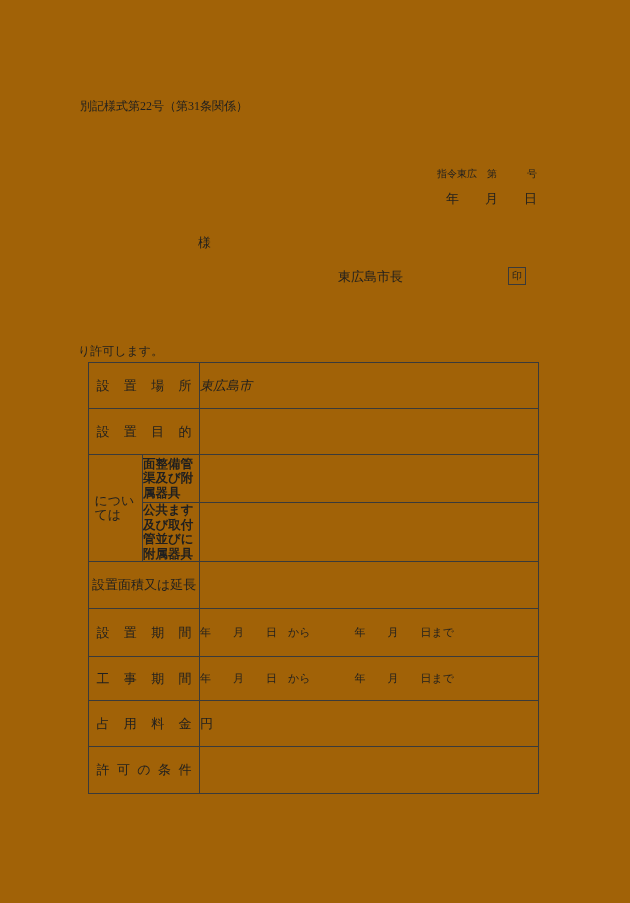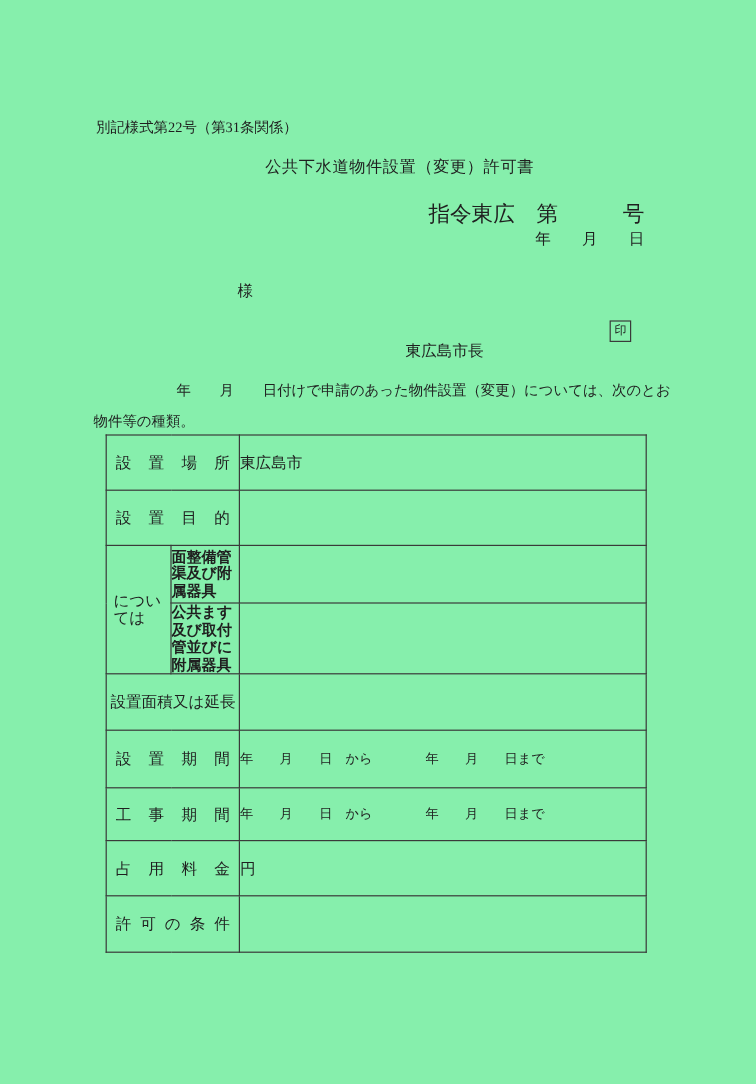--- a/index.html
+++ b/index.html
@@ -5,36 +5,36 @@
   html, body {
     margin: 0;
     padding: 0;
     background: #e8e8e8;
   }
   .page {
     position: relative;
     width: 630px;
     height: 903px;
     margin: 0 auto;
-    background: #86efac;
+    background: #a16207;
     color: #1f1f1f;
     font-family: "Liberation Serif", "DejaVu Serif", serif;
     overflow: hidden;
   }
   .abs {
     position: absolute;
     white-space: pre;
     line-height: 1.15;
   }
   .form-note   { left: 80px;  top: 100px; font-size: 12px; }
   .doc-title   { left: 221px; top: 131px; font-size: 13.5px; letter-spacing: 0.5px; }
-  .directive   { right: 93px; top: 168px; font-size: 18px; text-align: center; }
+  .directive   { right: 93px; top: 168px; font-size: 10px; text-align: center; }
   .date-line   { right: 93px; top: 192px; font-size: 13px; text-align: right; }
   .addressee   { left: 198px; top: 236px; font-size: 13px; }
-  .issuer      { left: 338px; top: 286px; font-size: 13px; }
+  .issuer      { left: 338px; top: 270px; font-size: 13px; }
   .seal {
     position: absolute;
     left: 508px; top: 267px;
     width: 16px; height: 16px;
     border: 1px solid #3a3a3a;
     font-size: 10px;
     line-height: 16px;
     text-align: center;
   }
   .body-l1     { left: 147px; top: 319px; font-size: 12px; }
@@ -70,45 +70,43 @@
     word-break: break-all;
     font-size: 13px;
   }
   td.subcell {
     font-size: 12.5px;
     line-height: 14.5px;
     padding: 0 1px 0 2px;
     word-break: break-all;
     font-weight: bold;
   }
-  td.valcell { padding-left: 8px; white-space: pre; }
+  td.valcell { padding-left: 8px; white-space: pre; font-style: italic; }
   td.periodcell { padding-left: 46px; font-size: 11px; white-space: pre; }
   td.feecell { padding-left: 203px; white-space: pre; }
 </style>
 </head>
 <body>
 
 <div class="page">
 
   <div class="abs form-note">別記様式第22号（第31条関係）</div>
 
-  <div class="abs doc-title">公共下水道物件設置（変更）許可書</div>
 
   <div class="abs directive">指令東広　第　　　号</div>
 
   <div class="abs date-line">年　　月　　日</div>
 
   <div class="abs addressee">様</div>
 
   <div class="abs issuer">東広島市長</div>
 
   <span class="seal">印</span>
 
-  <div class="abs body-l1">年　　月　　日付けで申請のあった物件設置（変更）については、次のとお</div>
-  <div class="abs body-l2">物件等の種類。</div>
+  <div class="abs body-l2">り許可します。</div>
 
   <table class="permit">
     <colgroup>
       <col style="width:54px">
       <col style="width:57px">
       <col style="width:339px">
     </colgroup>
     <tbody>
         <tr style="height:46px">
       <td colspan="2" class="lblcell">

